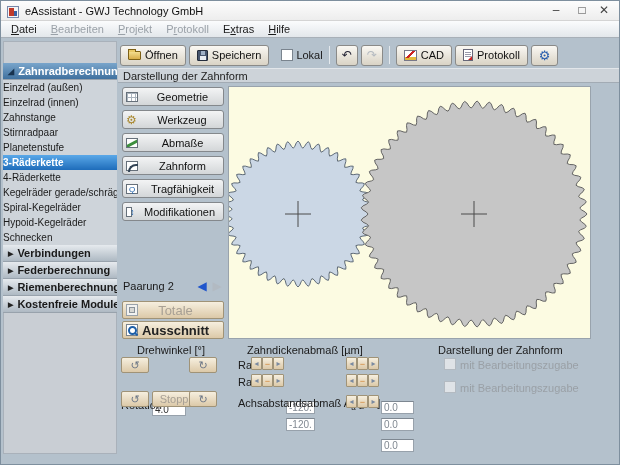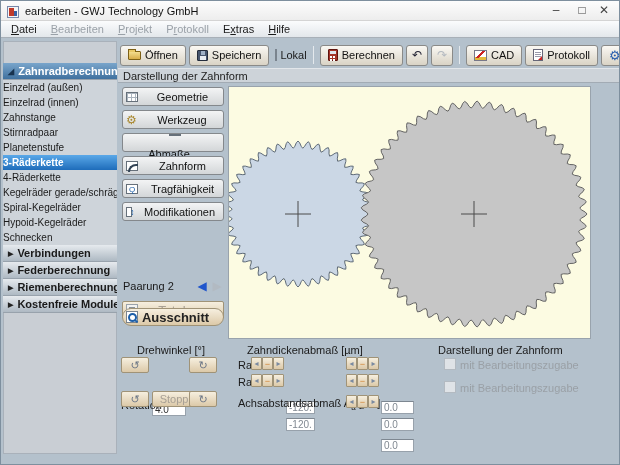--- a/index.html
+++ b/index.html
@@ -136,21 +136,21 @@
   .g-ccw::before { content:"↺"; } .g-cw::before { content:"↻"; }
   .g-prev::before { content:"◂"; } .g-next::before { content:"▸"; } .g-minus::before { content:"−"; }
 </style>
 </head>
 <body>
 
 <div id="window">
 
   <div class="titlebar">
     <span class="app-icon icon"></span>
-    <span class="title-text">earbeiten - GWJ Technology GmbH</span>
+    <span class="title-text">eAssistant - GWJ Technology GmbH</span>
     <span class="win-btn win-min">–</span>
     <span class="win-btn win-max">□</span>
     <span class="win-btn win-close">✕</span>
   </div>
 
   <div class="menubar" id="menubar"><span class="menu-item"><u>D</u>atei</span><span class="menu-item disabled"><u>B</u>earbeiten</span><span class="menu-item disabled"><u>P</u>rojekt</span><span class="menu-item disabled">P<u>r</u>otokoll</span><span class="menu-item">E<u>x</u>tras</span><span class="menu-item"><u>H</u>ilfe</span></div>
 
   <div class="sidebar-bg"></div>
   <div class="nav" id="nav">
       <div class="nav-header expanded"><span>Zahnradberechnung</span></div>
@@ -177,24 +177,20 @@
       <span>Öffnen</span>
       </span>
     <span class="tb-btn">
       <span class="icon icon-disk"></span>
       <span>Speichern</span>
       </span>
     <span style="width:6px"></span>
     <span class="checkbox"></span>
     <span>Lokal</span>
     <span class="vsep"></span>
-    <span class="tb-btn">
-      <span class="icon icon-calc"></span>
-      <span>Berechnen</span>
-      </span>
     <span class="tb-btn small">
         <span class="g-undo"></span>
       </span>
     <span class="tb-btn small disabled">
         <span class="g-redo"></span>
       </span>
     <span class="vsep"></span>
     <span class="tb-btn">
       <span class="icon icon-cad-draw"></span>
       <span>CAD</span>
@@ -215,21 +211,21 @@
 
   <div id="panelButtons">
       <div class="panel-btn" style="top: 86px;">
         <span class="icon icon-grid"></span>
         <span class="pb-label">Geometrie</span>
       </div>
       <div class="panel-btn" style="top: 109px;">
         <span class="icon g-tool"></span>
         <span class="pb-label">Werkzeug</span>
       </div>
-      <div class="panel-btn" style="top: 132px; flex-direction: column;">
+      <div class="panel-btn" style="top: 132px;">
         <span class="icon icon-ruler"></span>
         <span class="pb-label">Abmaße</span>
       </div>
       <div class="panel-btn" style="top: 155px;">
         <span class="icon icon-curve"></span>
         <span class="pb-label">Zahnform</span>
       </div>
       <div class="panel-btn" style="top: 178px;">
         <span class="icon icon-qx"></span>
         <span class="pb-label">Tragfähigkeit</span>
@@ -250,21 +246,21 @@
   </div>
 
   <span class="pair-label">Paarung 2</span>
   <span class="pair-arrow pair-prev g-prev-pair">◀</span>
   <span class="pair-arrow pair-next g-next-pair">▶</span>
 
   <div class="big-btn beige disabled" style="top:300px;">
     <span class="icon icon-frame"></span>
     <span class="bb-label">Totale</span>
   </div>
-  <div class="big-btn beige" style="top:307px;border-radius:9px;">
+  <div class="big-btn beige" style="top:320px;">
     <span class="icon icon-zoom"></span>
     <span class="bb-label" style="font-weight:bold">Ausschnitt</span>
   </div>
 
   <span class="sec-label" style="left:120px;top:343px;width:100px;text-align:center;">Drehwinkel [°]</span>
   <span class="rot-btn beige g-ccw" style="left:120px;top:356px;"></span>
   <input class="field dark" style="left: 151px; top: 357px; width: 34px; height: 14px;" value="4.0">
   <span class="rot-btn beige g-cw" style="left:188px;top:356px;"></span>
 
   <span class="sec-label" style="left:120px;top:378px;width:100px;text-align:left;margin-top:20px;">Rotation</span>

